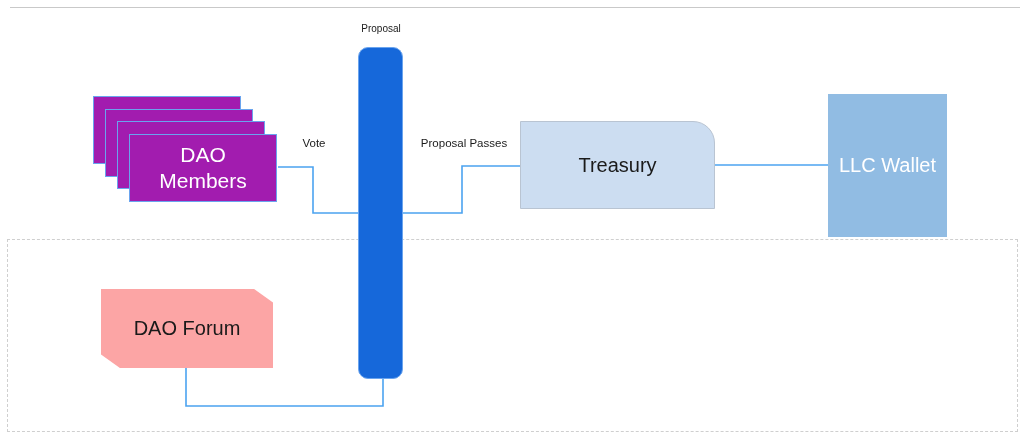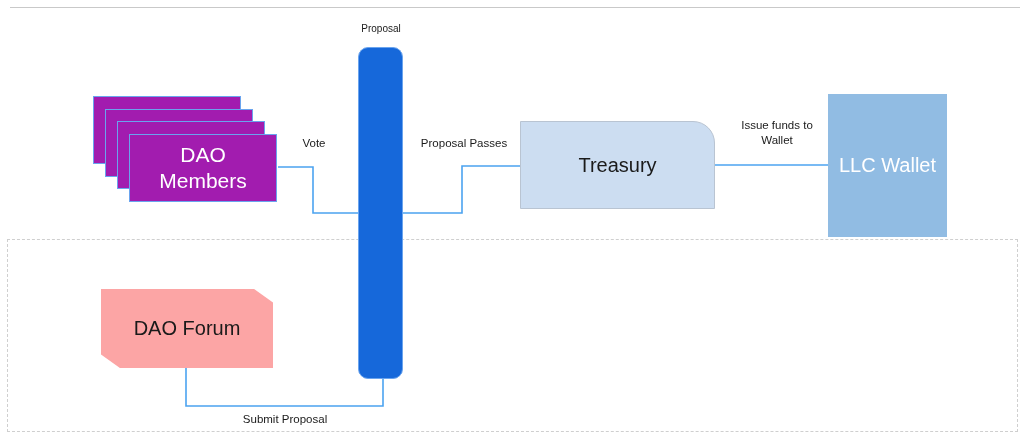--- a/index.html
+++ b/index.html
@@ -217,19 +217,14 @@
   <div class="llc-wallet">
     <div class="node-label">LLC Wallet</div>
   </div>
 
   <div class="dao-forum">
     <div class="node-label">DAO Forum</div>
   </div>
 
   <div class="edge-label vote">Vote</div>
   <div class="edge-label passes">Proposal Passes</div>
-  <div class="edge-label issue-funds">
-    <span>Issue funds to</span><br>
-    <span>Wallet</span>
-  </div>
-  <div class="edge-label submit">Submit Proposal</div>
 
 </div>
 
 </body></html>

